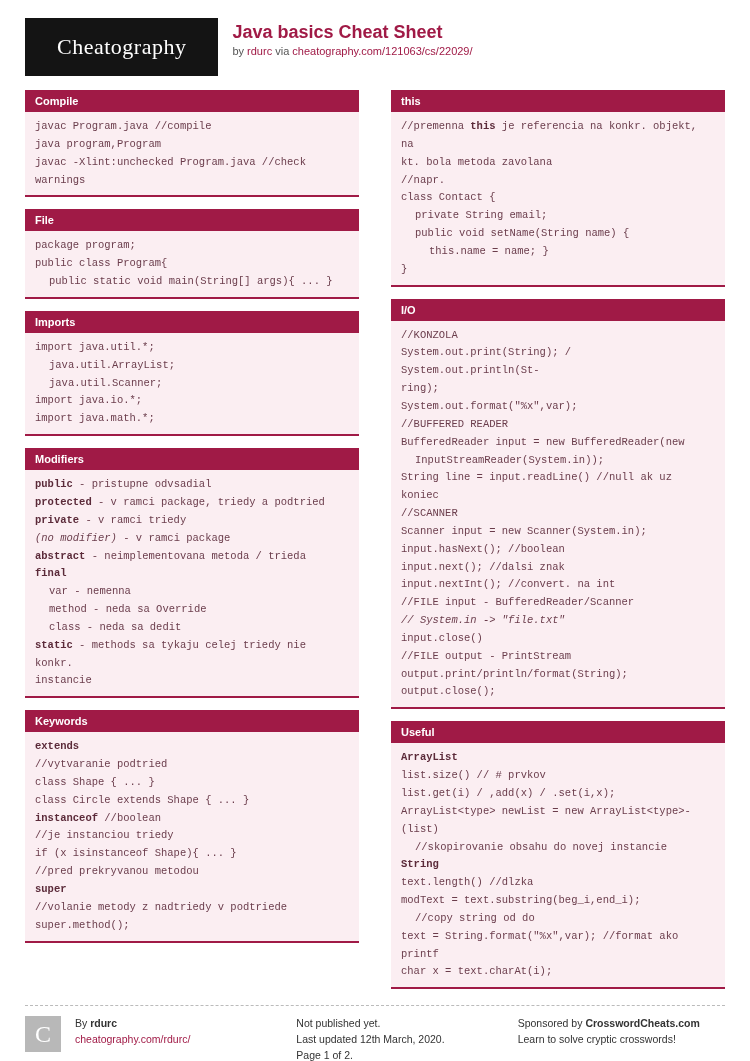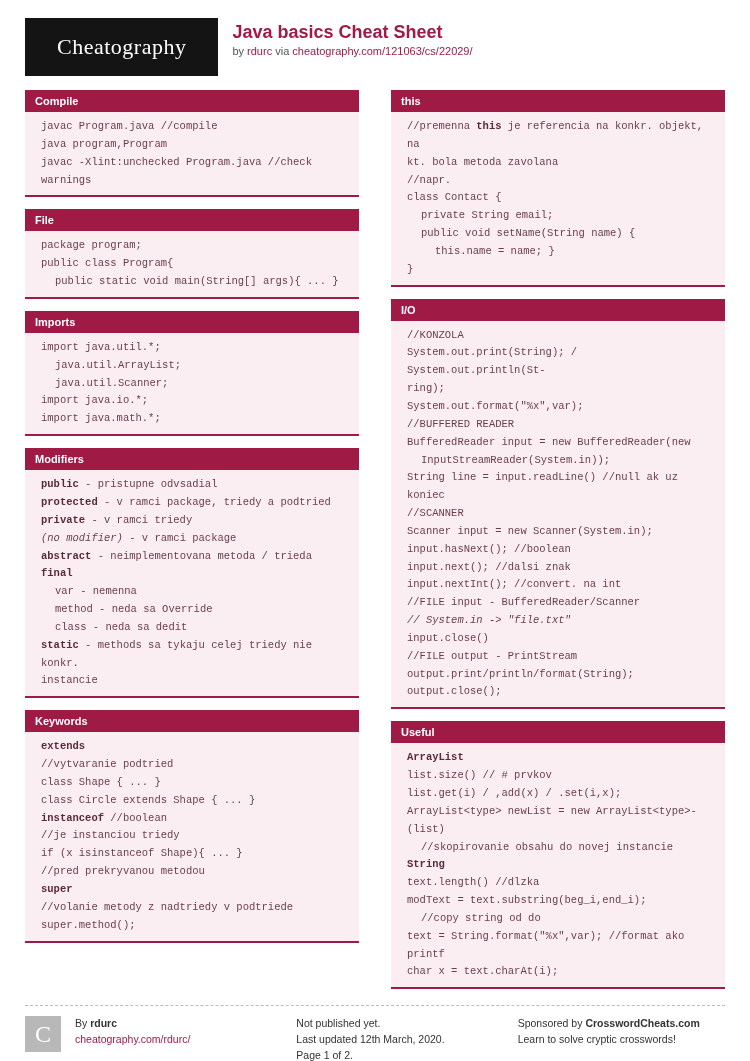--- a/index.html
+++ b/index.html
@@ -7,21 +7,21 @@
 .header { display: flex; gap: 14px; margin-bottom: 14px; }
 .logo { background: #141414; color: #fff; font-family: 'Times New Roman', serif; font-size: 22px; padding: 16px 32px; letter-spacing: 0.5px; }
 .title-block { padding-top: 4px; }
 .title { color: #a01a46; font-size: 18px; font-weight: bold; margin-bottom: 2px; }
 .byline { color: #555; font-size: 11px; }
 .byline a { color: #a01a46; text-decoration: none; }
 .columns { display: flex; gap: 32px; }
 .col { flex: 1; display: flex; flex-direction: column; gap: 12px; }
 .block { }
 .block-header { background: #a01a46; color: #fff; font-weight: bold; font-size: 11px; padding: 5px 10px; }
-.block-body { background: #fbeef2; border-bottom: 2px solid #a01a46; padding: 6px 16px; font-family: 'Courier New', monospace; font-size: 10.5px; line-height: 1.7; color: #6b3d4c; }
+.block-body { background: #fbeef2; border-bottom: 2px solid #a01a46; padding: 6px 10px; font-family: 'Courier New', monospace; font-size: 10.5px; line-height: 1.7; color: #6b3d4c; }
 .block-body .line { display: block; }
 .block-body .indent1 { padding-left: 14px; }
 .block-body .indent2 { padding-left: 28px; }
 .block-body strong { color: #5b2a39; font-weight: bold; }
 .block-body em { font-style: italic; }
 .footer { display: flex; margin-top: 16px; padding-top: 10px; border-top: 1px dashed #bbb; gap: 14px; font-size: 10.5px; color: #333; }
 .footer .avatar { width: 36px; height: 36px; background: #b8b8b8; color: #fff; display: flex; align-items: center; justify-content: center; font-family: 'Times New Roman', serif; font-size: 24px; }
 .footer-col { flex: 1; line-height: 1.5; }
 .footer-col a { color: #a01a46; text-decoration: none; }
 .footer-col .strong { color: #333; }

